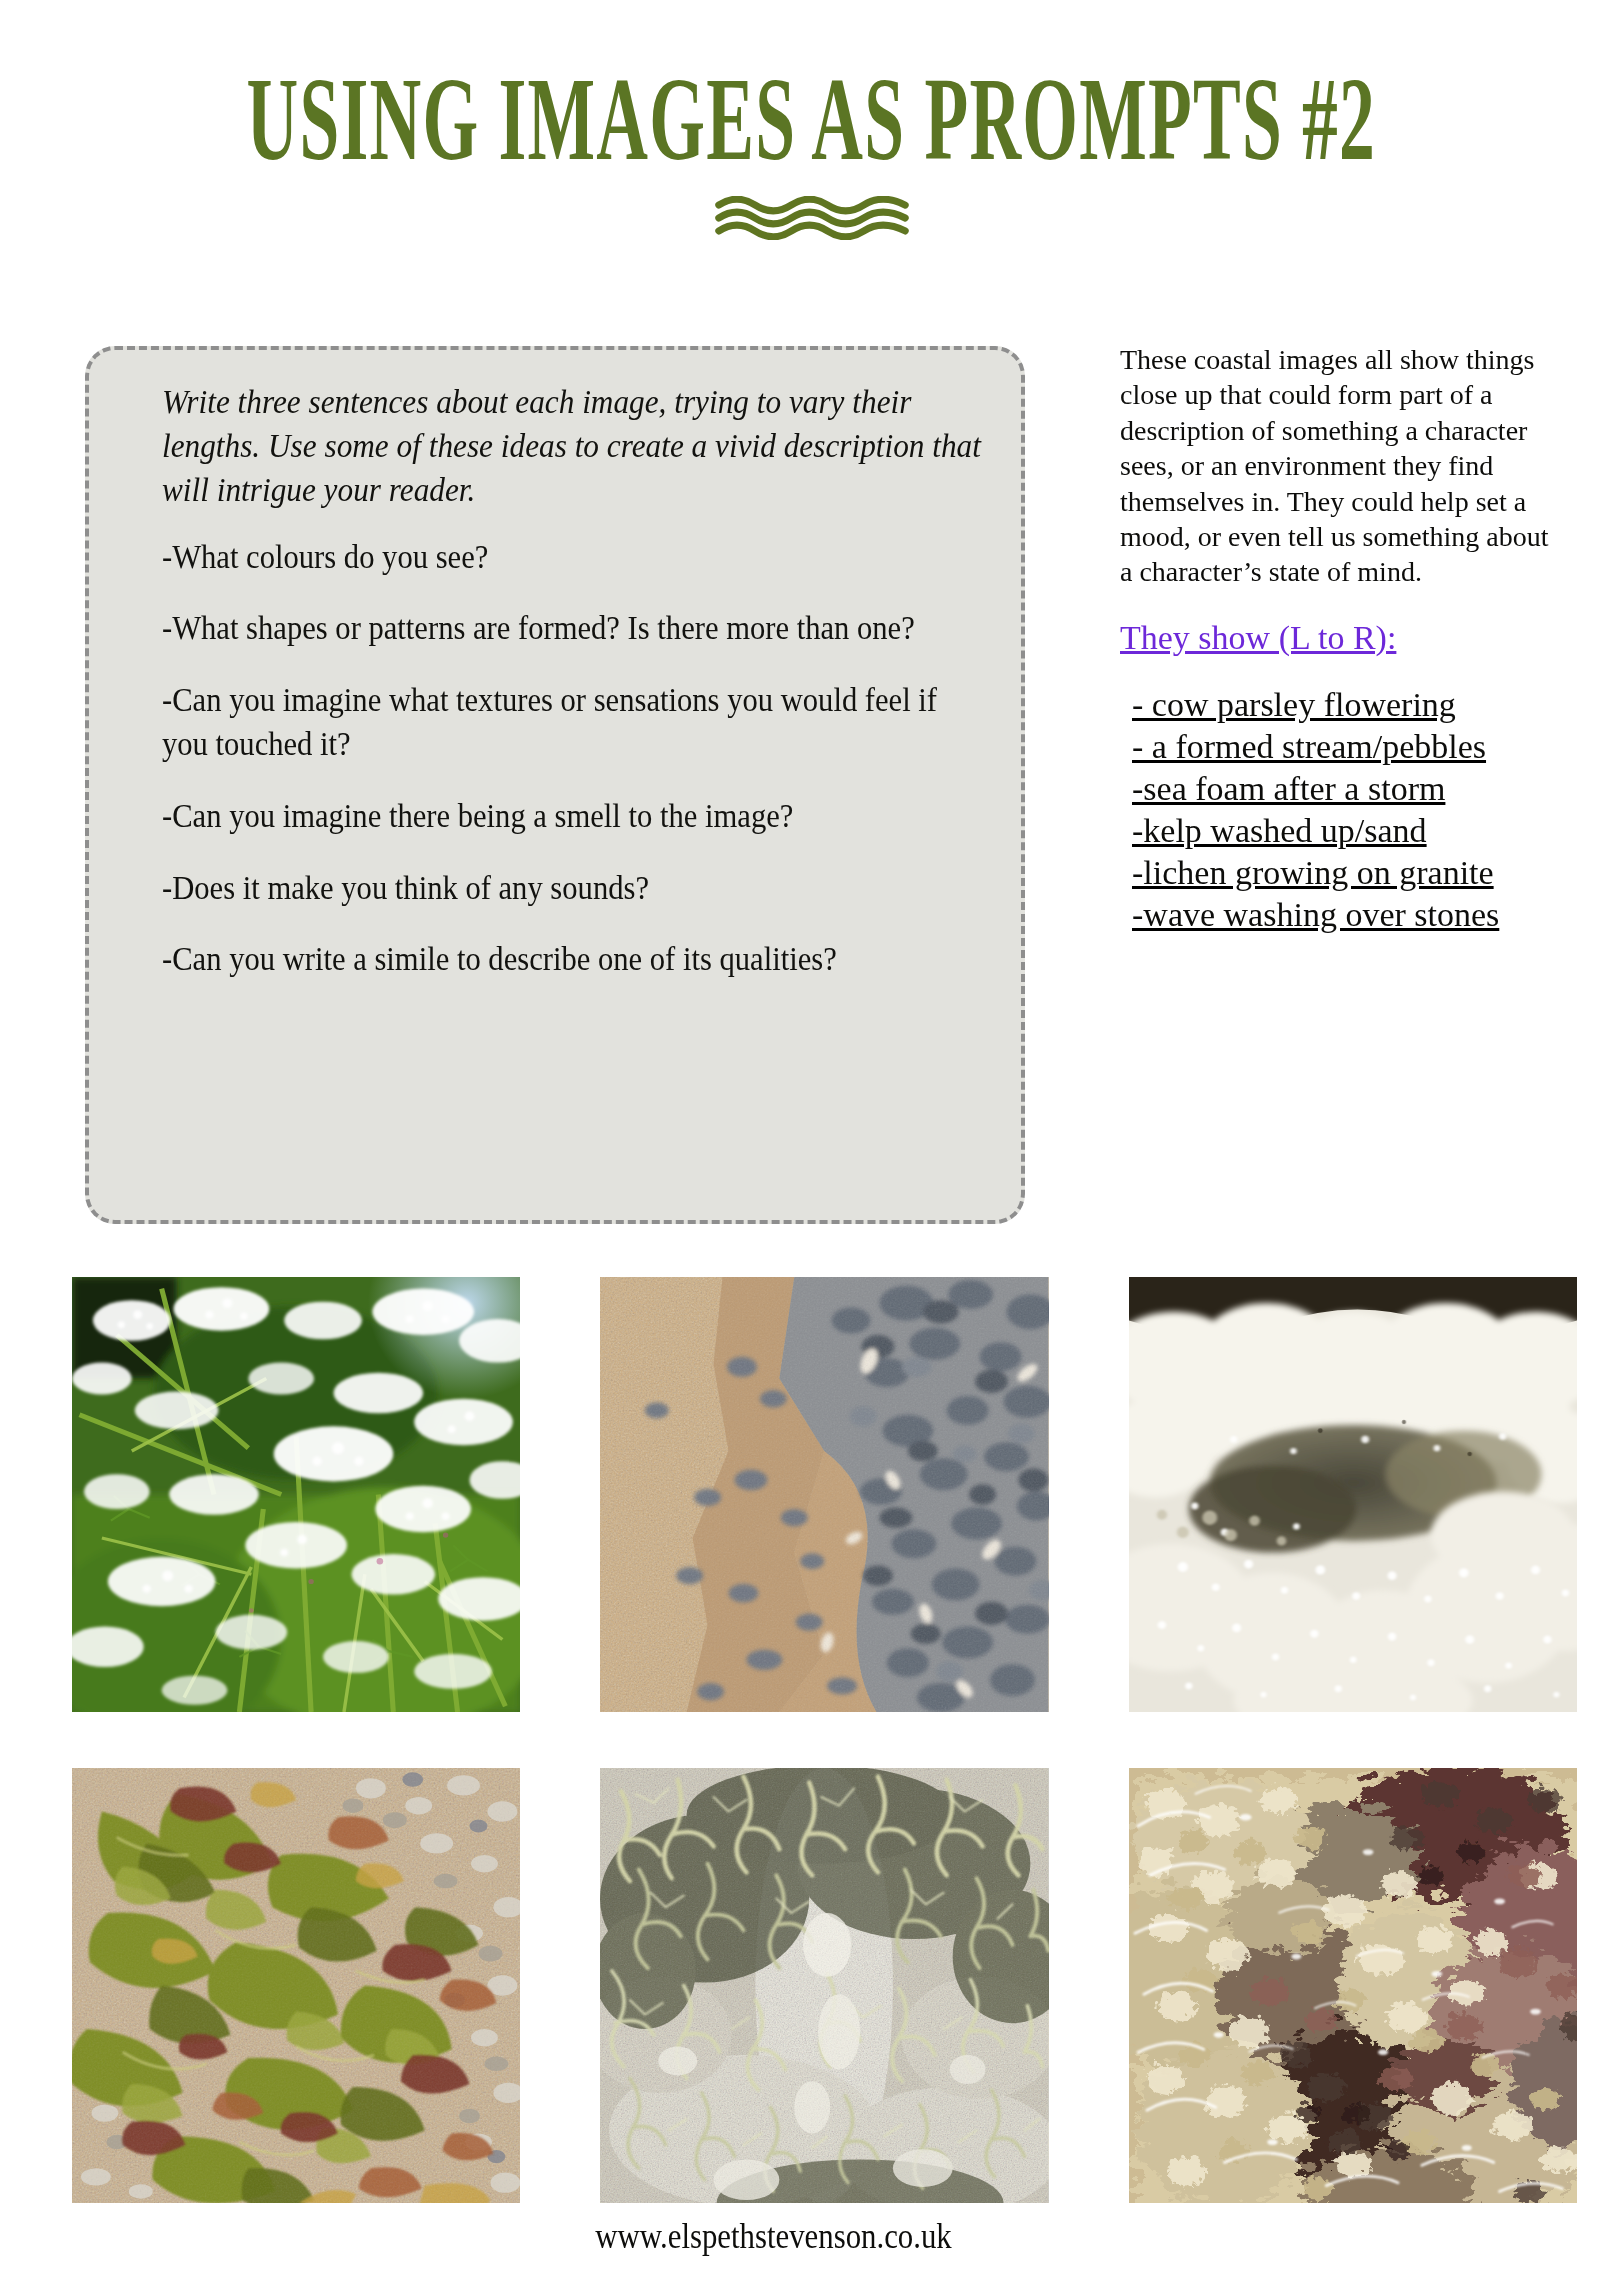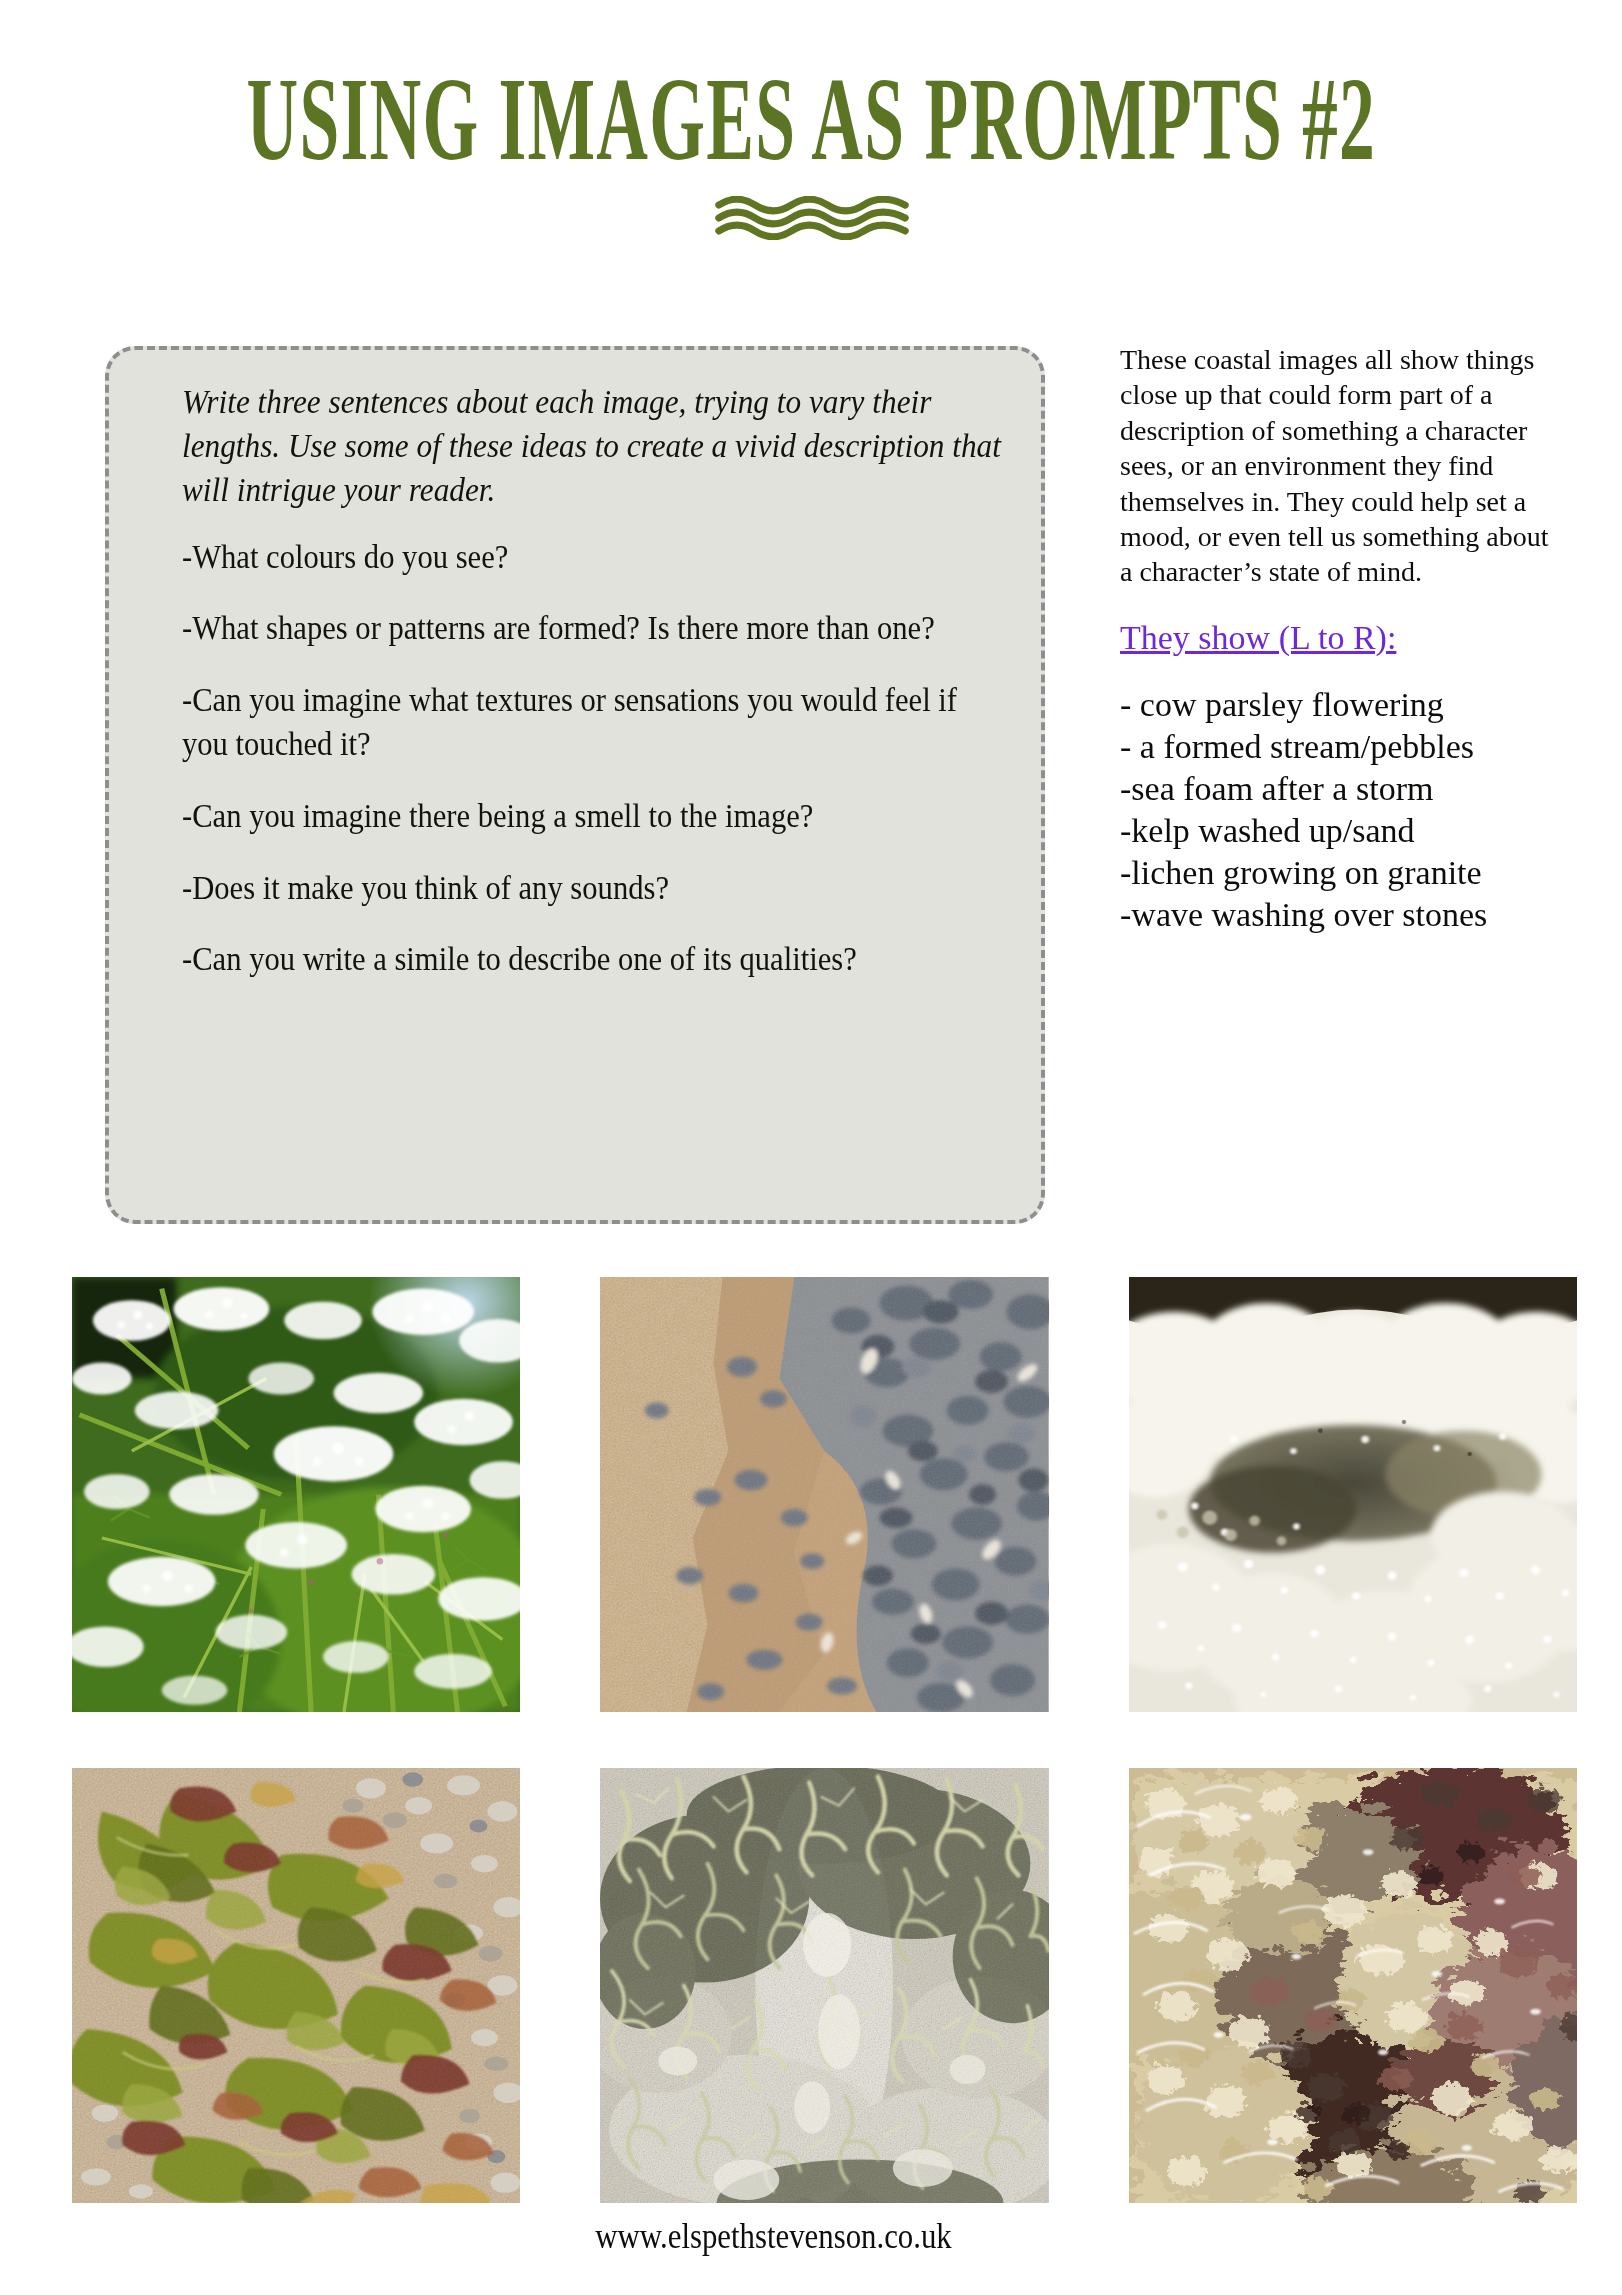--- a/index.html
+++ b/index.html
@@ -23,21 +23,21 @@
     transform-origin:center top;
     white-space:nowrap;
     display:inline-block;
   }
   .wave-wrap{position:absolute;top:196px;left:0;width:1623px;text-align:center;}
   .wave-wrap svg{display:inline-block;}
 
   
   .prompt-box{
     position:absolute;
-    left:105px;top:346px;
+    left:85px;top:346px;
     width:940px;height:878px;
     background:#e2e2dd;
     border:4.6px dashed #8e8e8e;
     border-radius:30px;
     box-sizing:border-box;
   }
   .prompt-inner{
     position:absolute;left:73px;top:30px;right:39px;
   }
   .prompt-intro{
@@ -75,21 +75,21 @@
     margin:0 0 26px 0;
   }
   .rc-lead{
     font-family:"Liberation Serif", serif;
     font-size:34px;
     line-height:1.265;
     color:#6d28d9;
     margin:0 0 25px 0;
     text-decoration:underline;
   }
-  .rc-list{list-style:none;margin:0;padding:0;}
+  .rc-list{list-style:none;margin:12px;padding:0;text-decoration:underline;}
   .rc-list li{
     font-family:"Liberation Serif", serif;
     font-size:34px;
     line-height:1.235;
     color:#0d0d0b;
     white-space:nowrap;
   }
 
   
   .grid{position:absolute;left:72px;top:1277px;width:1505px;}

